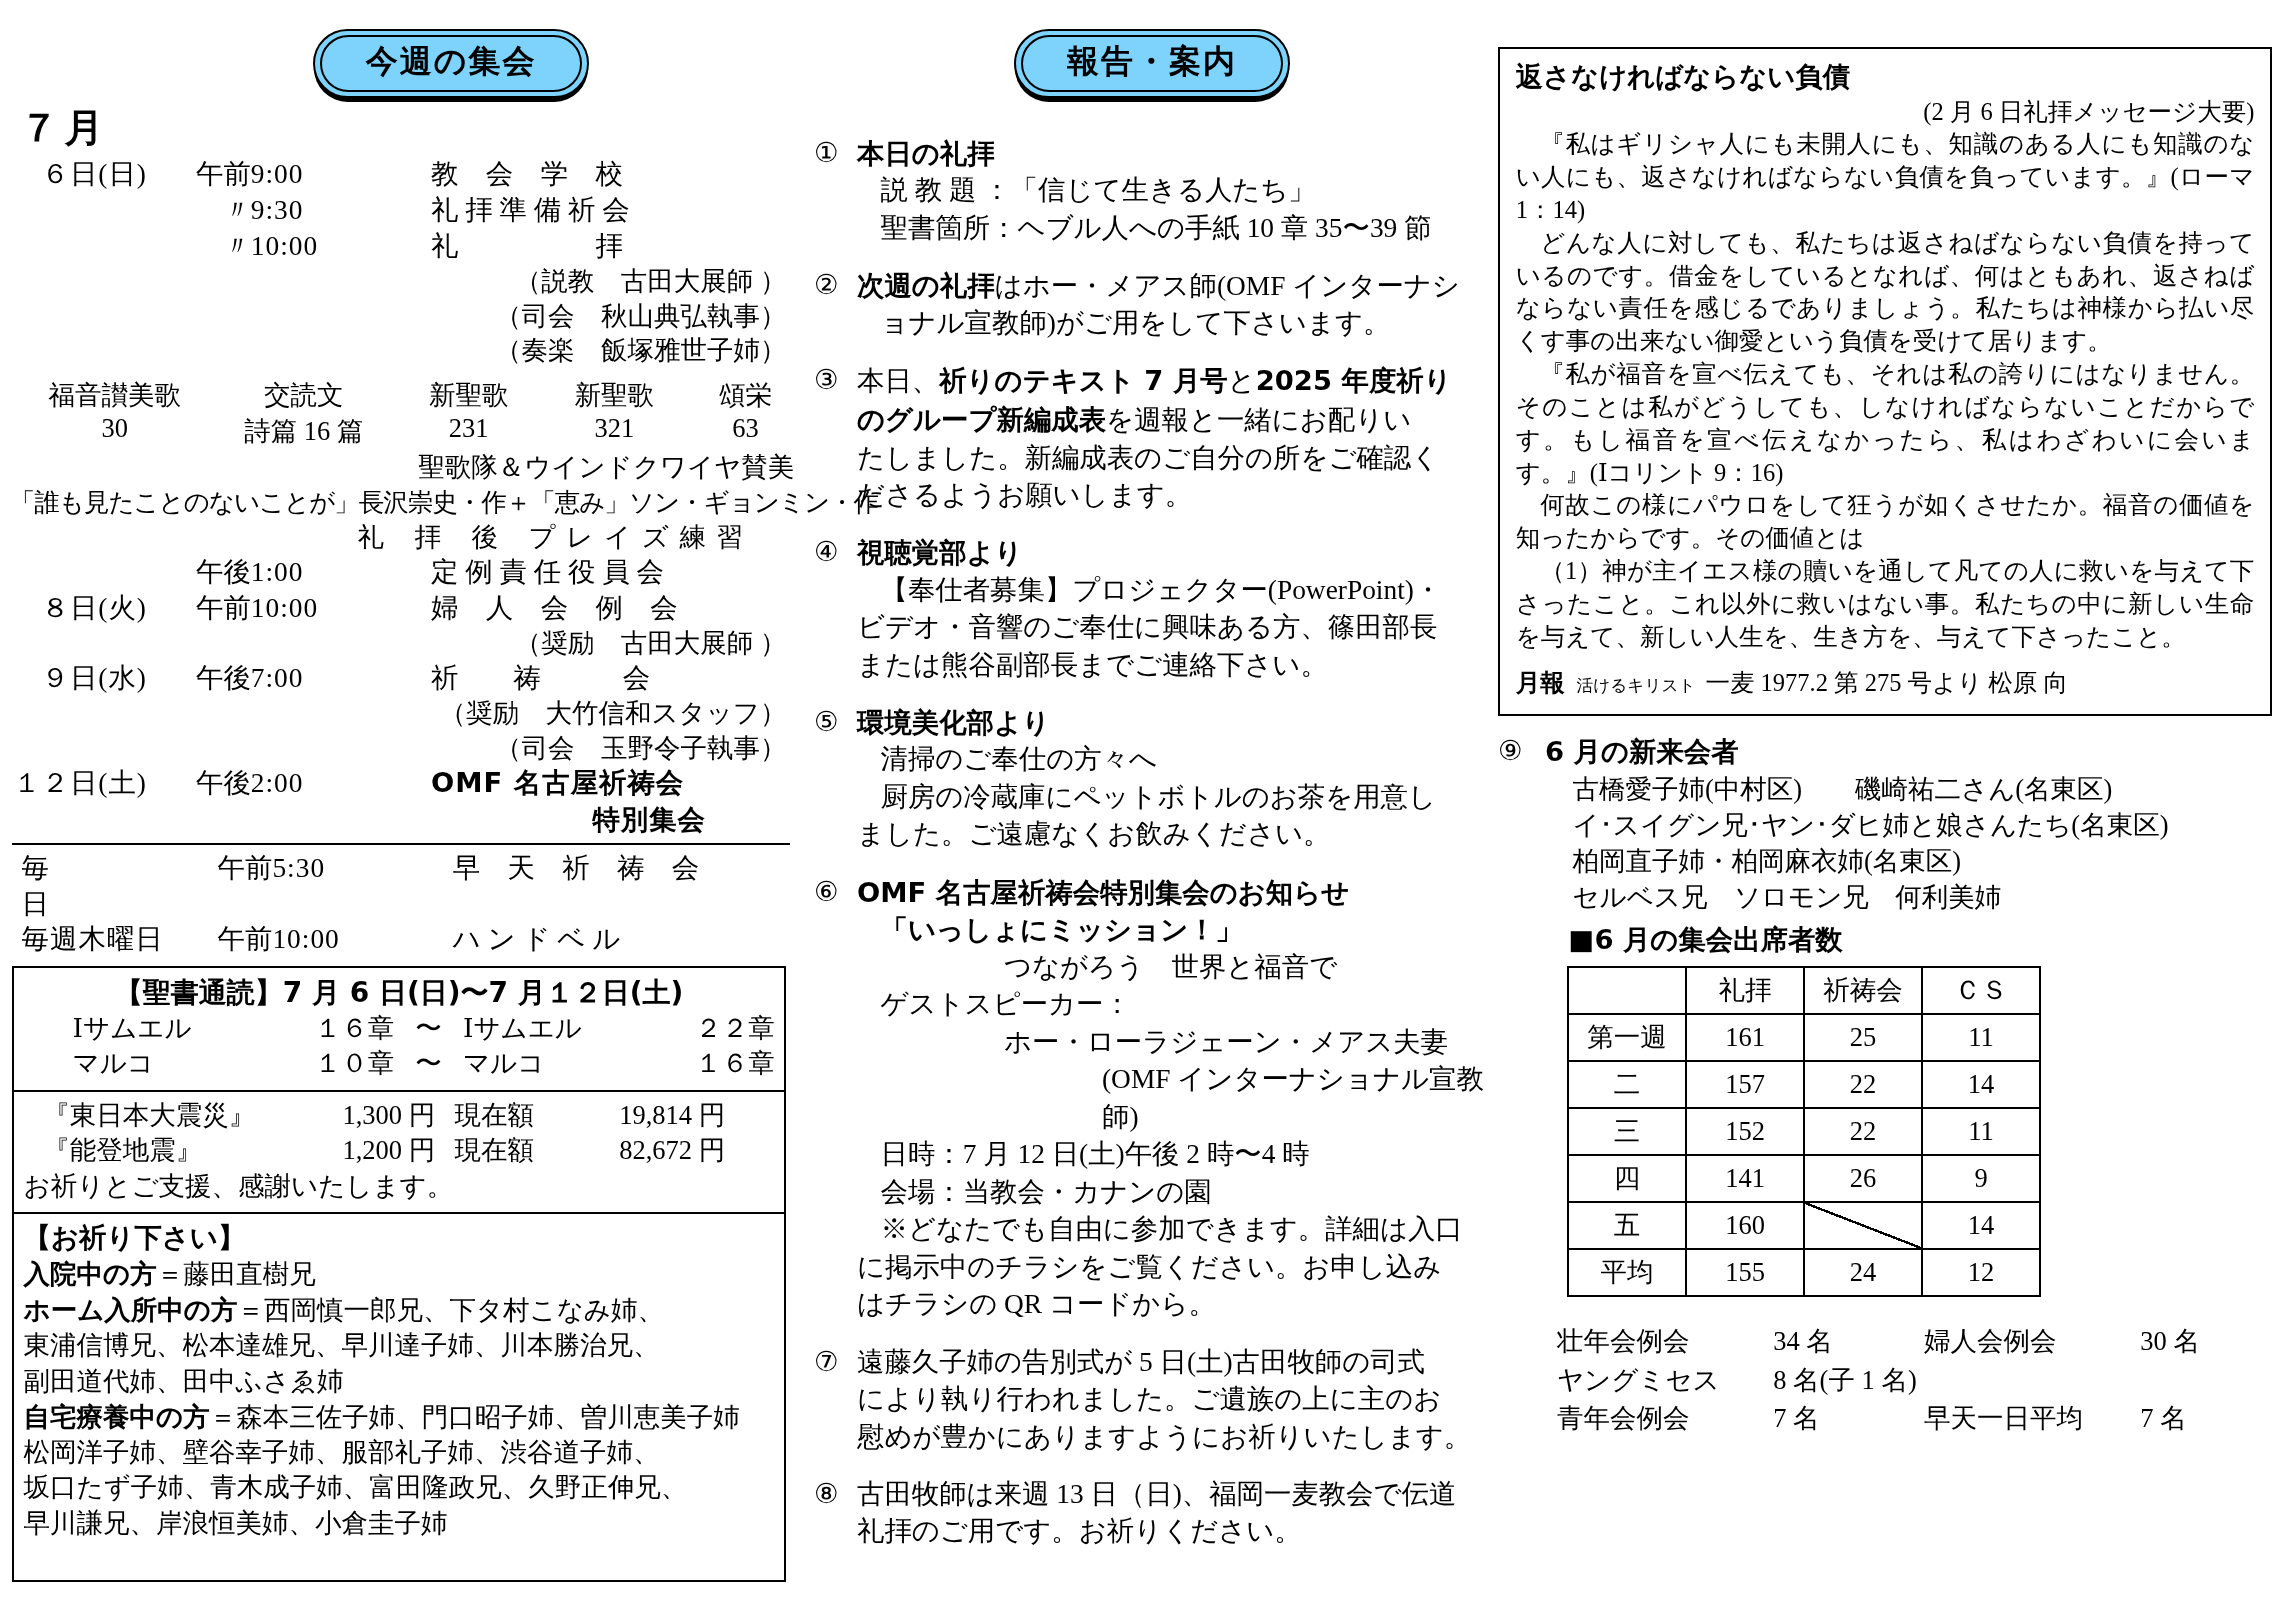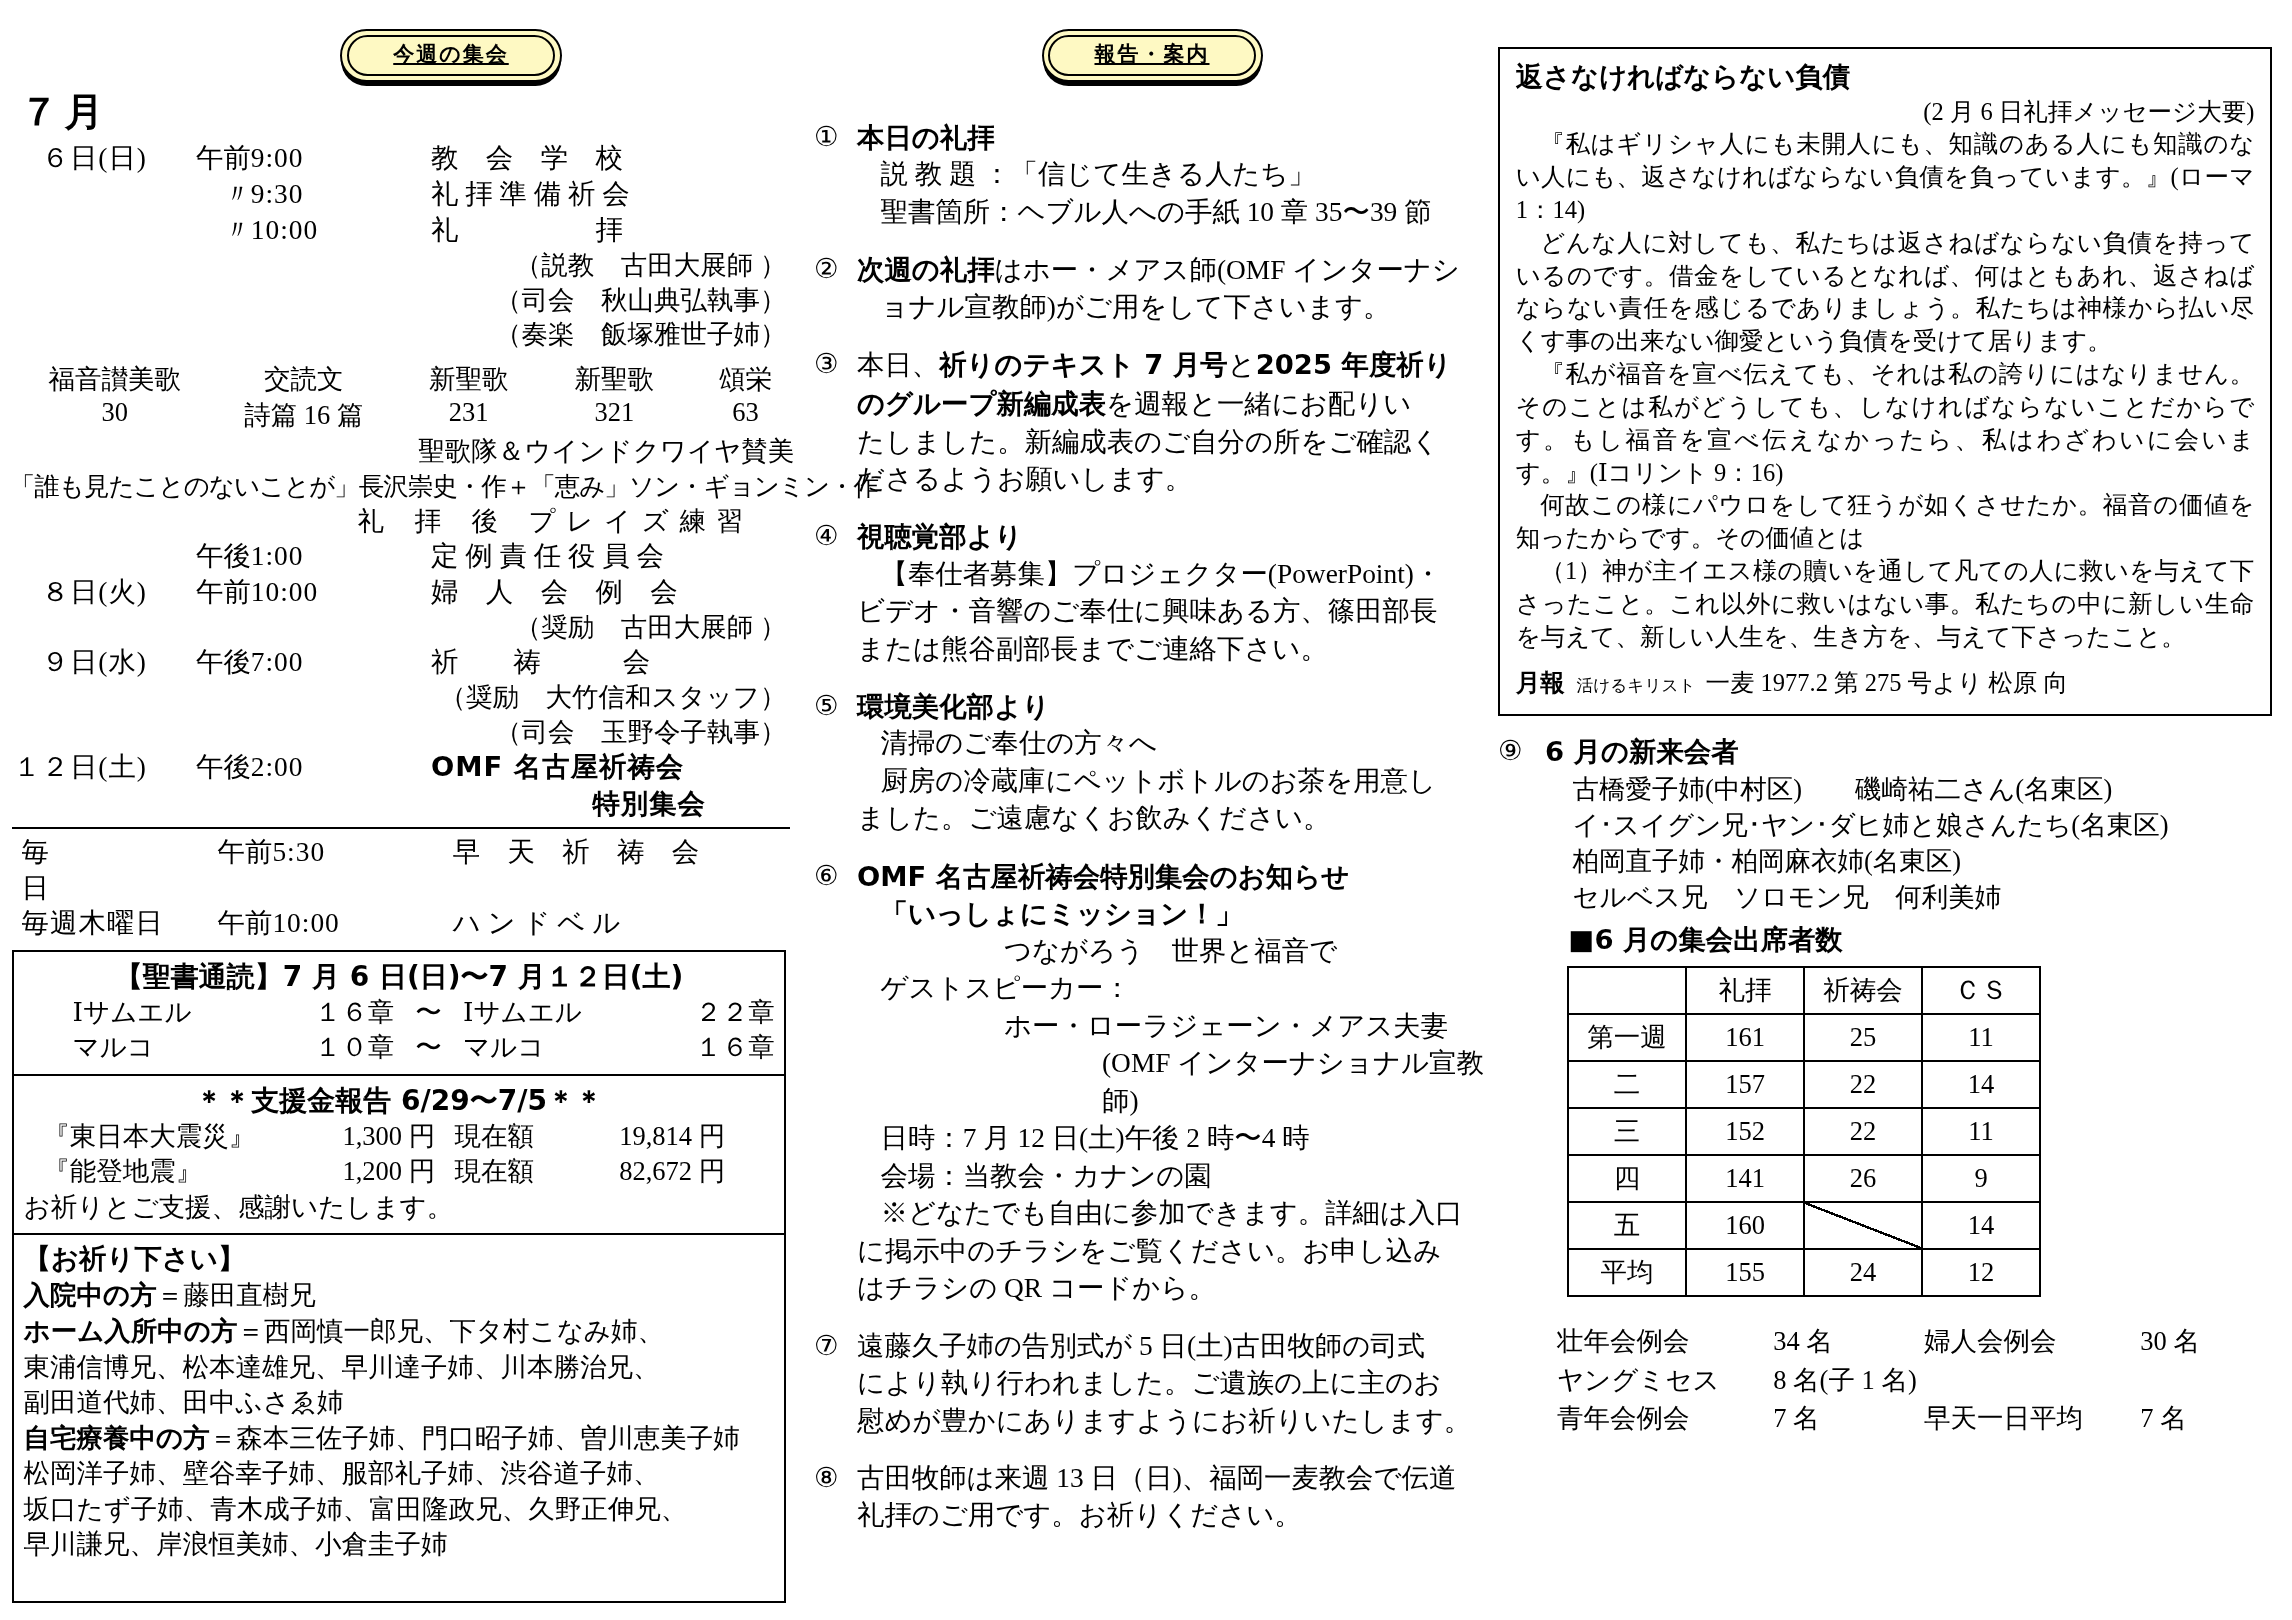--- a/index.html
+++ b/index.html
@@ -16,29 +16,28 @@
   .col{position:absolute;top:0;}
   .colL{left:0;width:804px;}
   .colM{left:814px;width:676px;}
   .colR{left:1498px;width:774px;}
 
   
   .pill{
     display:inline-block;
     border:2.9px solid #000;
     border-radius:59px;
-    background:#fef9c3;
+    background:#7dd3fc;
     box-shadow:0 4.9px 0 -1px #000;
     padding:8.8px 51px 11.8px;
     font-weight:bold;
-    font-size:21px;
+    font-size:32px;
     letter-spacing:2px;
     font-family:"DejaVu Sans","Liberation Sans",sans-serif;
     position:relative;
-    text-decoration:underline;
   }
   .pill::after{
     content:"";position:absolute;left:4.9px;right:4.9px;top:3.9px;bottom:3.9px;
     border:2px solid #000;border-radius:54px;pointer-events:none;
   }
   .pillwrap{text-align:center;}
 
   
   .month{
     font-family:"DejaVu Sans","Liberation Sans",sans-serif;
@@ -260,21 +259,20 @@
       <div class="kv" style="padding-left:49px;">
         <span class="k" style="width:196px;">マルコ</span>
         <span class="v1" style="width:127px;">１０章</span>
         <span class="v2" style="width:69px;">〜</span>
         <span class="k" style="width:186px;">マルコ</span>
         <span class="v1" style="width:127px;">１６章</span>
       </div>
     </div>
 
     <div class="boxed">
-      <div class="bx-title">＊＊支援金報告 6/29〜7/5＊＊</div>
       <div class="kv" style="padding-left:19.6px;">
         <span class="k">『東日本大震災』</span>
         <span class="v1">1,300 円</span>
         <span class="v2">現在額</span>
         <span class="v3">19,814 円</span>
       </div>
       <div class="kv" style="padding-left:19.6px;">
         <span class="k">『能登地震』</span>
         <span class="v1">1,200 円</span>
         <span class="v2">現在額</span>

